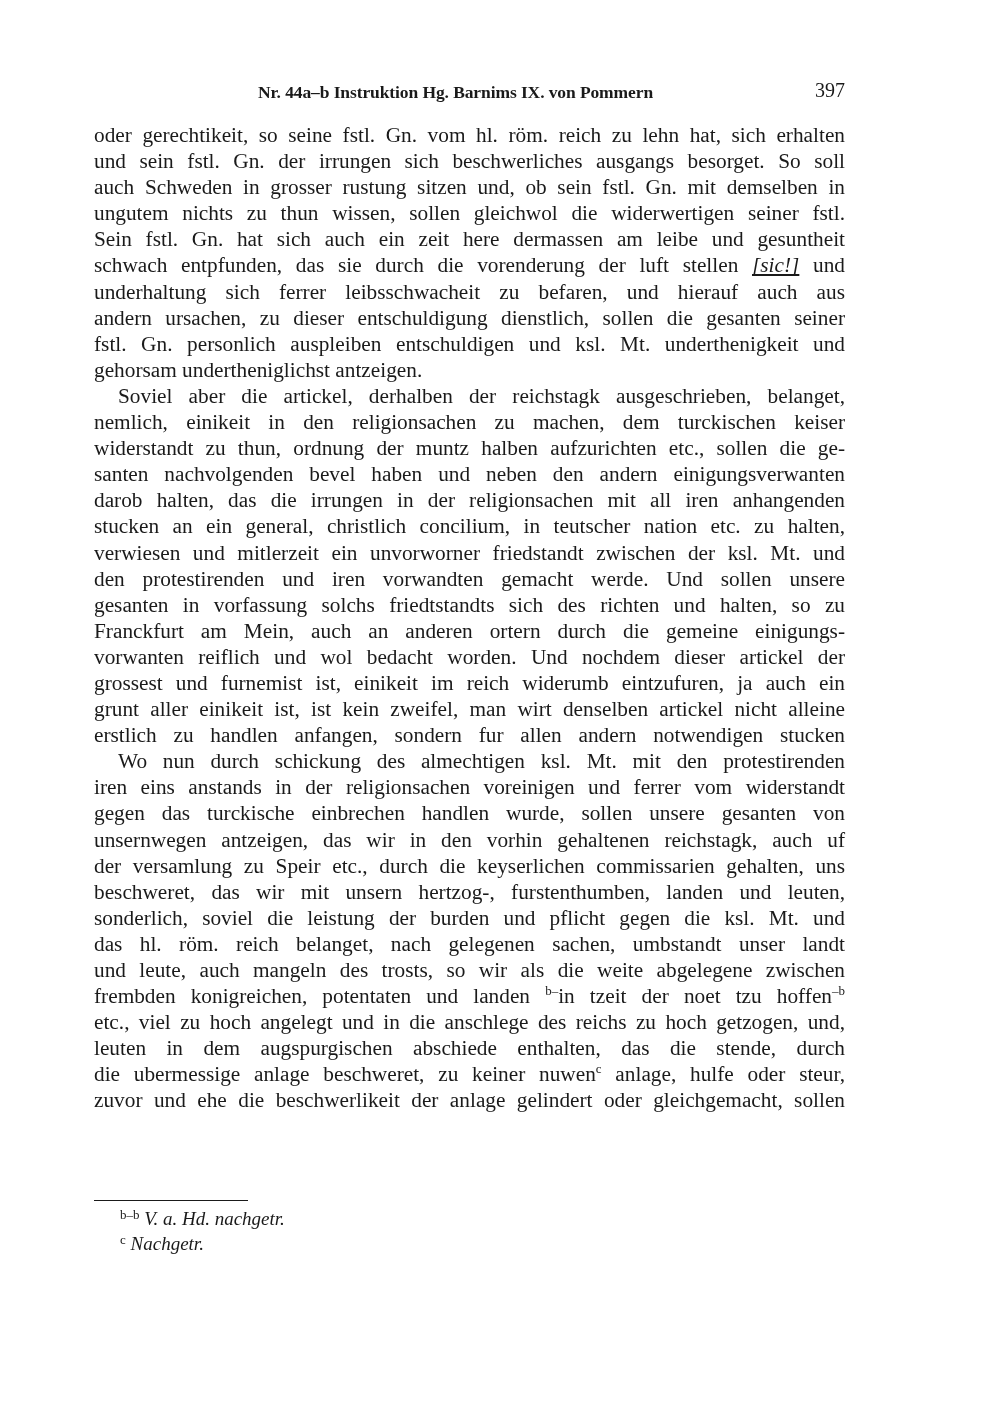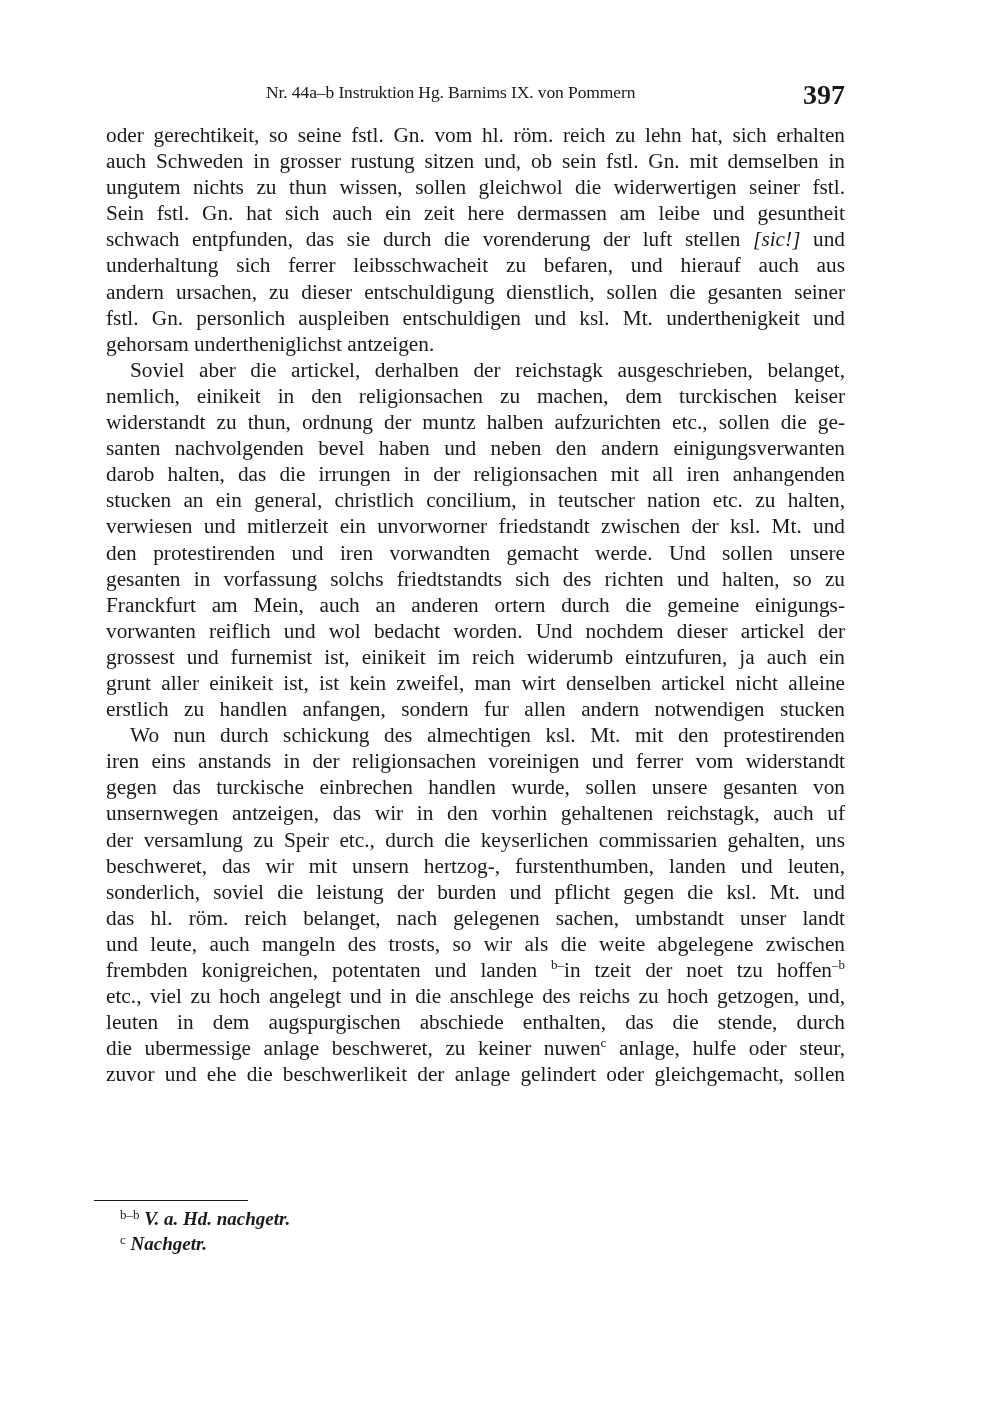--- a/index.html
+++ b/index.html
@@ -1,43 +1,44 @@
 <!DOCTYPE html>
 <html><head>
 <meta charset="utf-8">
 <style>
   html, body { margin: 0; padding: 0; background: #ffffff; }
   body { width: 1004px; height: 1418px; position: relative; overflow: hidden;
          font-family: "Liberation Serif", "DejaVu Serif", serif; color: #1a1a1a; }
   .header { position: absolute; top: 80px; left: 94px; width: 751px; height: 28px; }
-  .running-title { position: absolute; left: 172px; top: 2px; font-size: 17.5px; letter-spacing: -0.1px; }
-  .page-number { position: absolute; right: 0; top: -1px; font-size: 28px; font-weight: bold; }
+  .running-title { position: absolute; left: 164px; top: 2px; font-size: 17.5px; letter-spacing: -0.1px; font-weight: bold; }
+  .page-number { position: absolute; right: 0; top: -1px; font-size: 20px; }
   .body-text { position: absolute; top: 122px; left: 94px; width: 751px; }
   .line { display: block; height: 26.1px; line-height: 26.1px; font-size: 21.3px;
-          text-align: justify; text-align-last: justify; white-space: nowrap; overflow: visible; margin-left: 12px; }
+          text-align: justify; text-align-last: justify; white-space: nowrap; overflow: visible; }
   .line.last { text-align-last: left; }
   .line.indent { padding-left: 24px; }
   sup { font-size: 13px; line-height: 0; vertical-align: 0; position: relative; top: -8px; text-align: center; }
-  em { font-style: italic; }
+  em { font-style: italic; text-decoration: underline; }
   .fn-rule { position: absolute; left: 94px; top: 1200px; width: 154px; height: 0; border-top: 1.3px solid #1a1a1a; }
   .footnotes { position: absolute; left: 120px; top: 1206px; font-size: 19px; line-height: 25px; }
   .fn { display: block; }
   .fn sup { font-size: 13px; top: -6px; }
-  .fn-text { font-style: italic; font-weight: bold; }
+  .fn-text { font-style: italic; }
 </style>
 </head>
 <body>
 
 <div class="header">
   <span class="running-title">Nr. 44a–b Instruktion Hg. Barnims IX. von Pommern</span>
   <span class="page-number">397</span>
 </div>
 
 <div class="body-text">
   <span class="line">oder gerechtikeit, so seine fstl. Gn. vom hl. röm. reich zu lehn hat, sich erhalten</span>
+  <span class="line">und sein fstl. Gn. der irrungen sich beschwerliches ausgangs besorget. So soll</span>
   <span class="line">auch Schweden in grosser rustung sitzen und, ob sein fstl. Gn. mit demselben in</span>
   <span class="line">ungutem nichts zu thun wissen, sollen gleichwol die widerwertigen seiner fstl.</span>
   <span class="line">Sein fstl. Gn. hat sich auch ein zeit here dermassen am leibe und gesuntheit</span>
   <span class="line"><span>schwach entpfunden, das sie durch die vorenderung der luft stellen</span> <em>[sic!]</em> <span>und</span></span>
   <span class="line">underhaltung sich ferrer leibsschwacheit zu befaren, und hierauf auch aus</span>
   <span class="line">andern ursachen, zu dieser entschuldigung dienstlich, sollen die gesanten seiner</span>
   <span class="line">fstl. Gn. personlich auspleiben entschuldigen und ksl. Mt. underthenigkeit und</span>
   <span class="line last">gehorsam undertheniglichst antzeigen.</span>
 
   <span class="line indent">Soviel aber die artickel, derhalben der reichstagk ausgeschrieben, belanget,</span>

